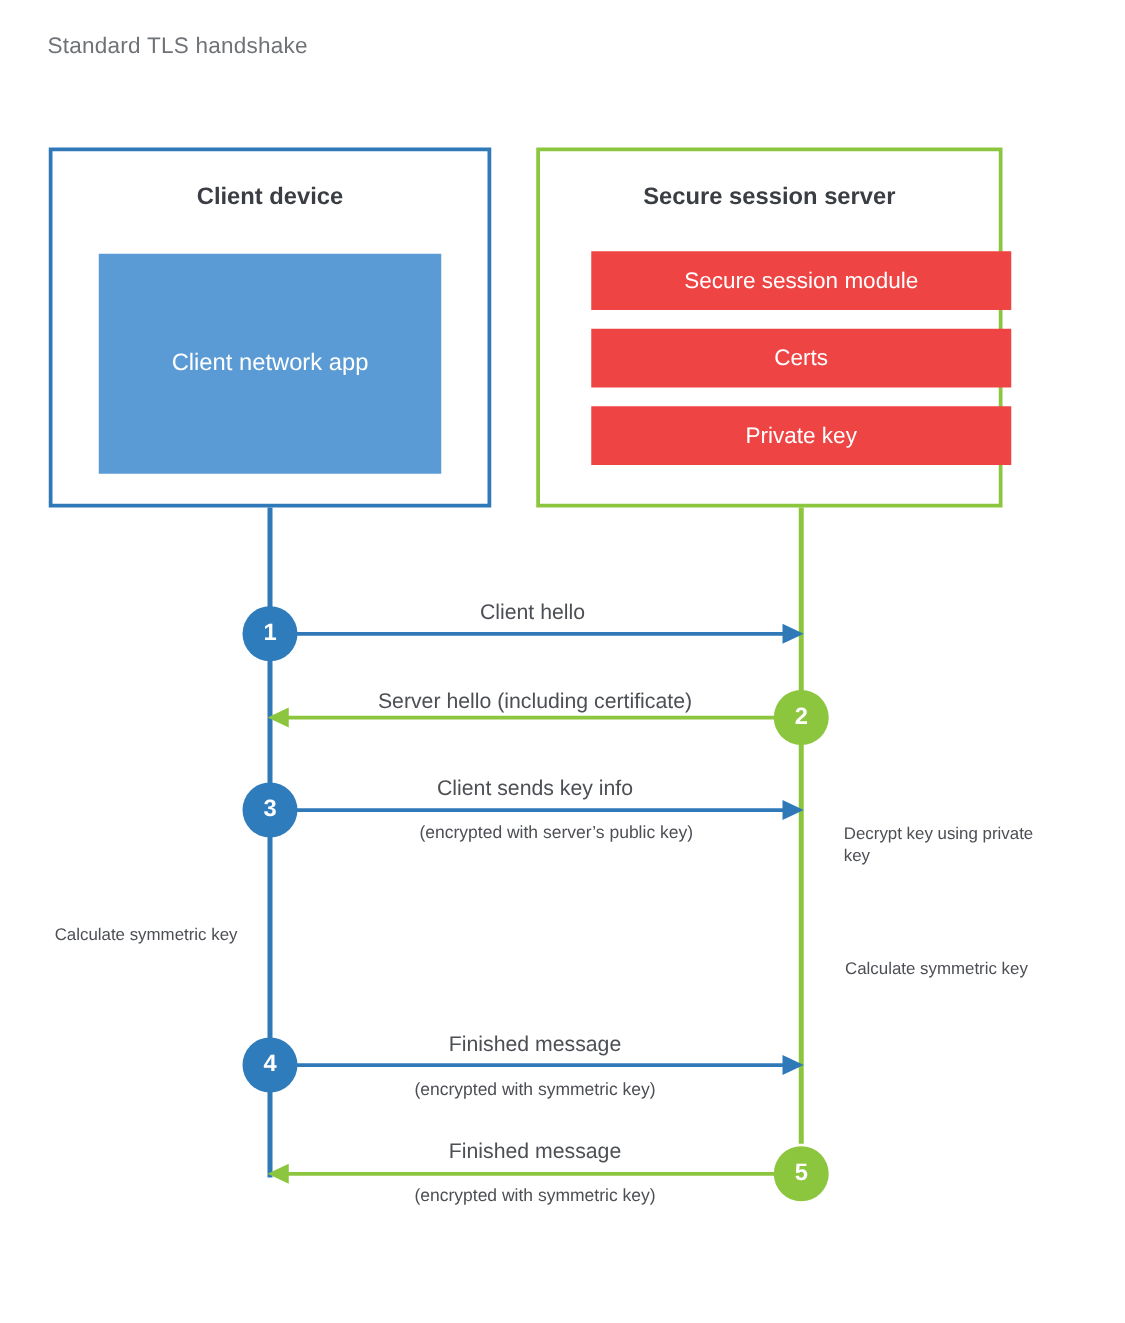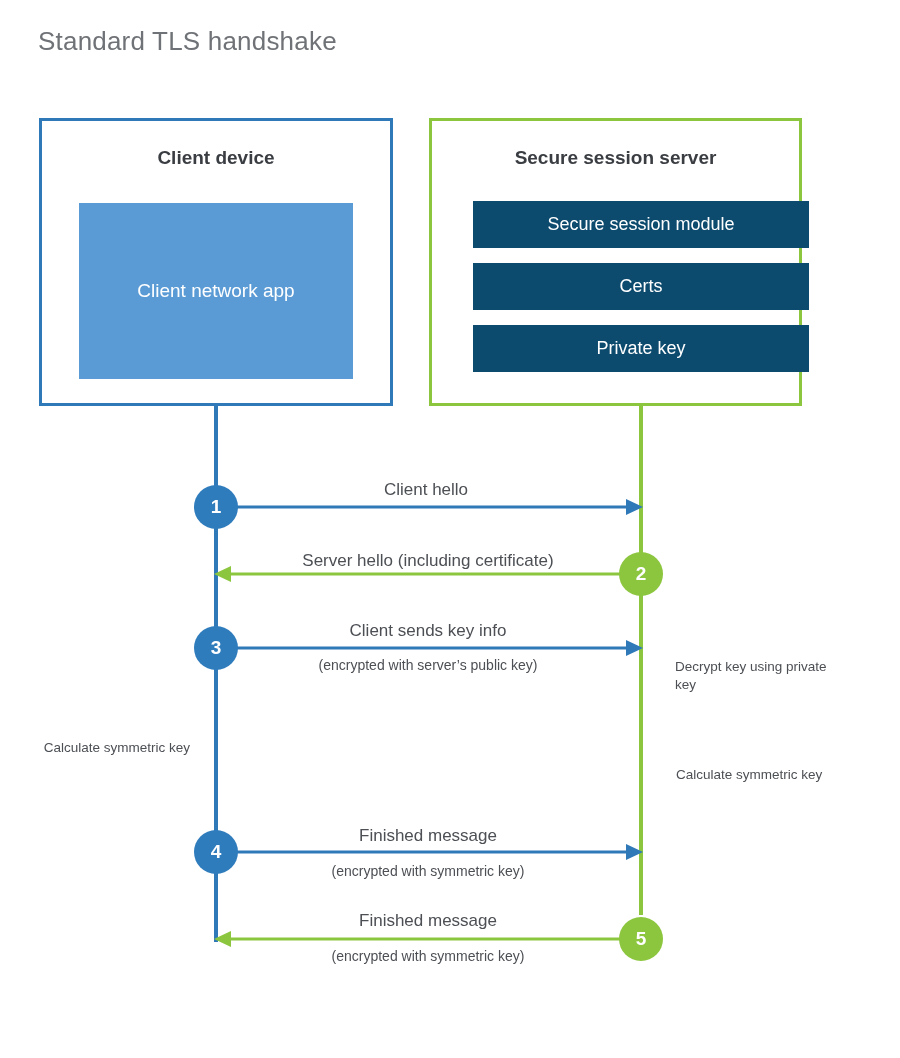--- a/index.html
+++ b/index.html
@@ -13,21 +13,21 @@
     position: relative;
     font-family: "Liberation Sans", "DejaVu Sans", sans-serif;
     overflow: hidden;
   }
 
   
   #page-title {
     position: absolute;
     left: 38px;
     top: 26px;
-    font-size: 26px;
+    font-size: 18px;
     font-weight: 400;
     color: #6f7276;
     letter-spacing: 0.2px;
     white-space: nowrap;
   }
 
   
   .entity-box {
     position: absolute;
     background: #ffffff;
@@ -76,21 +76,21 @@
   }
 
   
   #server-modules {
     position: absolute;
     left: 41px;
     top: 80px;
     width: 336px;
   }
   .module-bar {
-    background: #0c4a6e;
+    background: #ef4444;
     color: #ffffff;
     font-size: 18px;
     height: 47px;
     display: flex;
     align-items: center;
     justify-content: center;
     margin-bottom: 15px;
   }
   .module-bar:last-child { margin-bottom: 16px; }
 
@@ -196,21 +196,21 @@
 
 <div class="step-node client" style="left:194px; top:830px;">4</div>
 
 <div class="step-node server" style="left:619px; top:917px;">5</div>
 
 <div class="msg-label" style="left:426px; top:480px;">Client hello</div>
 
 <div class="msg-label" style="left:428px; top:551px;">Server hello (including certificate)</div>
 
 <div class="msg-label" style="left:428px; top:621px;">Client sends key info</div>
-<div class="msg-sublabel" style="left:428px; top:657px;">(encrypted with server’s public key)</div>
+<div class="msg-sublabel" style="left:445px; top:657px;">(encrypted with server’s public key)</div>
 
 <div class="msg-label" style="left:428px; top:826px;">Finished message</div>
 <div class="msg-sublabel" style="left:428px; top:863px;">(encrypted with symmetric key)</div>
 
 <div class="msg-label" style="left:428px; top:911px;">Finished message</div>
 <div class="msg-sublabel" style="left:428px; top:948px;">(encrypted with symmetric key)</div>
 
 <div class="side-note right" style="left:675px; top:631px; width:160px;">Decrypt key using private key</div>
 
 <div class="side-note left" style="left:20px; top:739px; width:170px;">Calculate symmetric key</div>

